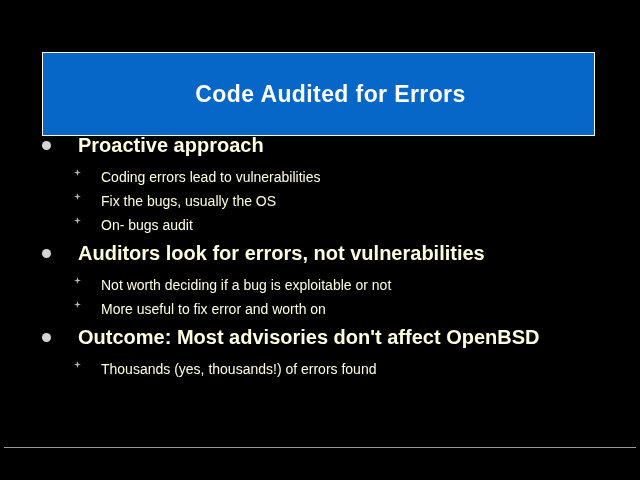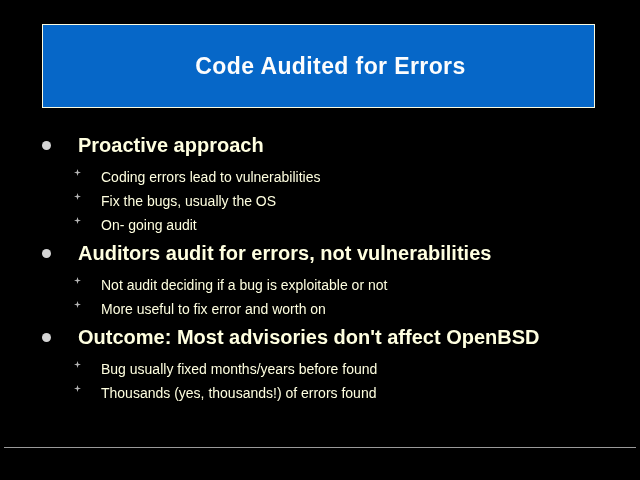--- a/index.html
+++ b/index.html
@@ -19,21 +19,21 @@
     position: relative;
     width: 640px;
     height: 480px;
     background: #000000;
   }
 
   
   #title-banner {
     position: absolute;
     left: 42px;
-    top: 24px;
+    top: 52px;
     width: 553px;
     height: 84px;
     background: #0667c8;
     border: 1px solid #fbfbe0;
     box-sizing: border-box;
     display: flex;
     align-items: center;
     justify-content: center;
     padding-left: 24px;
   }
@@ -144,50 +144,46 @@
     <div class="l2">
       <span class="l2-marker"></span>
       <span class="l2-text">Coding errors lead to vulnerabilities</span>
     </div>
     <div class="l2">
       <span class="l2-marker"></span>
       <span class="l2-text">Fix the bugs, usually the OS</span>
     </div>
     <div class="l2">
       <span class="l2-marker"></span>
-      <span class="l2-text">On- going audit</span>
+      <span class="l2-text">On- bugs audit</span>
     </div>
 
     <div class="gap-after-group"></div>
 
     <div class="l1">
       <span class="l1-marker"></span>
-      <span class="l1-text">Auditors audit for errors, not vulnerabilities</span>
-    </div>
-    <div class="l2">
-      <span class="l2-marker"></span>
-      <span class="l2-text">Not audit deciding if a bug is exploitable or not</span>
+      <span class="l1-text">Auditors look for errors, not vulnerabilities</span>
+    </div>
+    <div class="l2">
+      <span class="l2-marker"></span>
+      <span class="l2-text">Not worth deciding if a bug is exploitable or not</span>
     </div>
     <div class="l2">
       <span class="l2-marker"></span>
       <span class="l2-text">More useful to fix error and worth on</span>
     </div>
 
     <div class="gap-after-group"></div>
 
     <div class="l1">
       <span class="l1-marker"></span>
       <span class="l1-text">Outcome: Most advisories don't affect OpenBSD</span>
     </div>
     <div class="l2">
       <span class="l2-marker"></span>
-      <span class="l2-text">Bug usually fixed months/years before found</span>
-    </div>
-    <div class="l2">
-      <span class="l2-marker"></span>
       <span class="l2-text">Thousands (yes, thousands!) of errors found</span>
     </div>
 
   </div>
 
   <div id="footer-rule"></div>
 
   <div id="footer">
 
     

